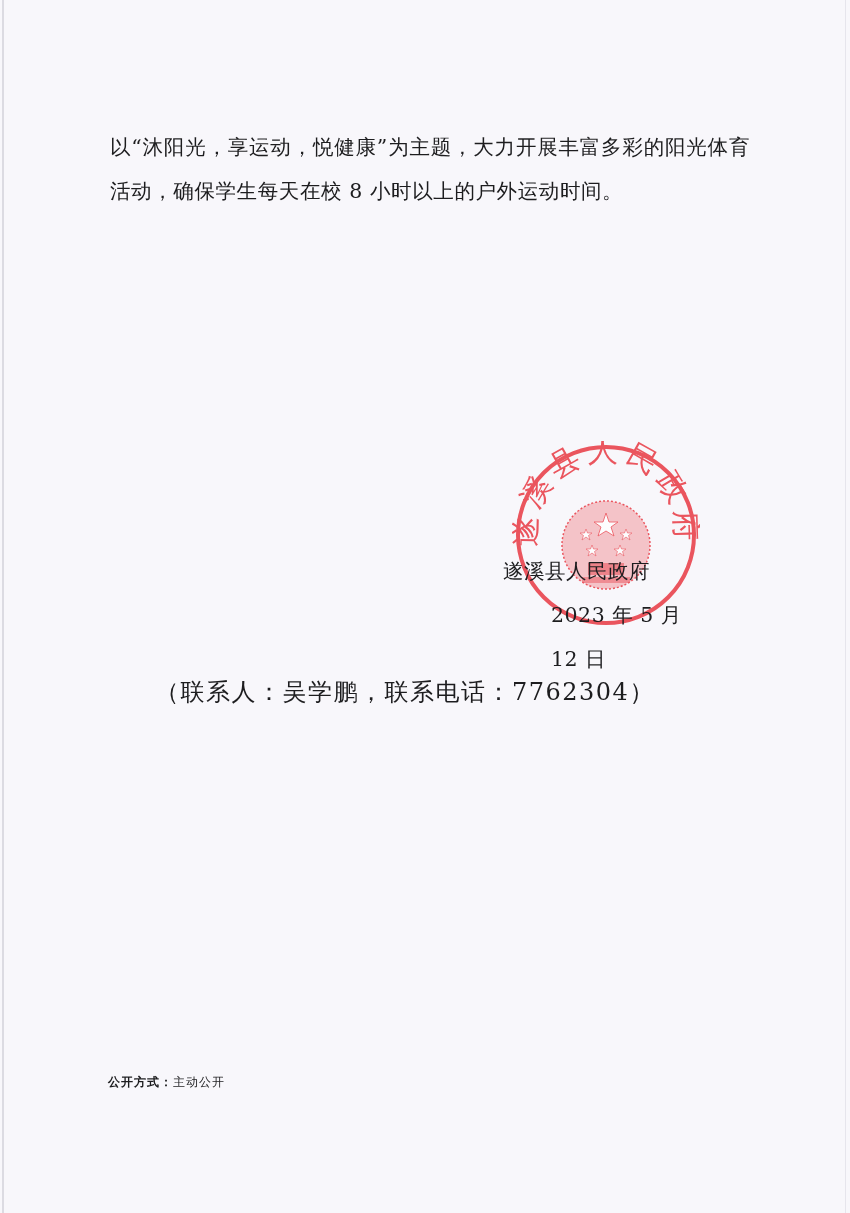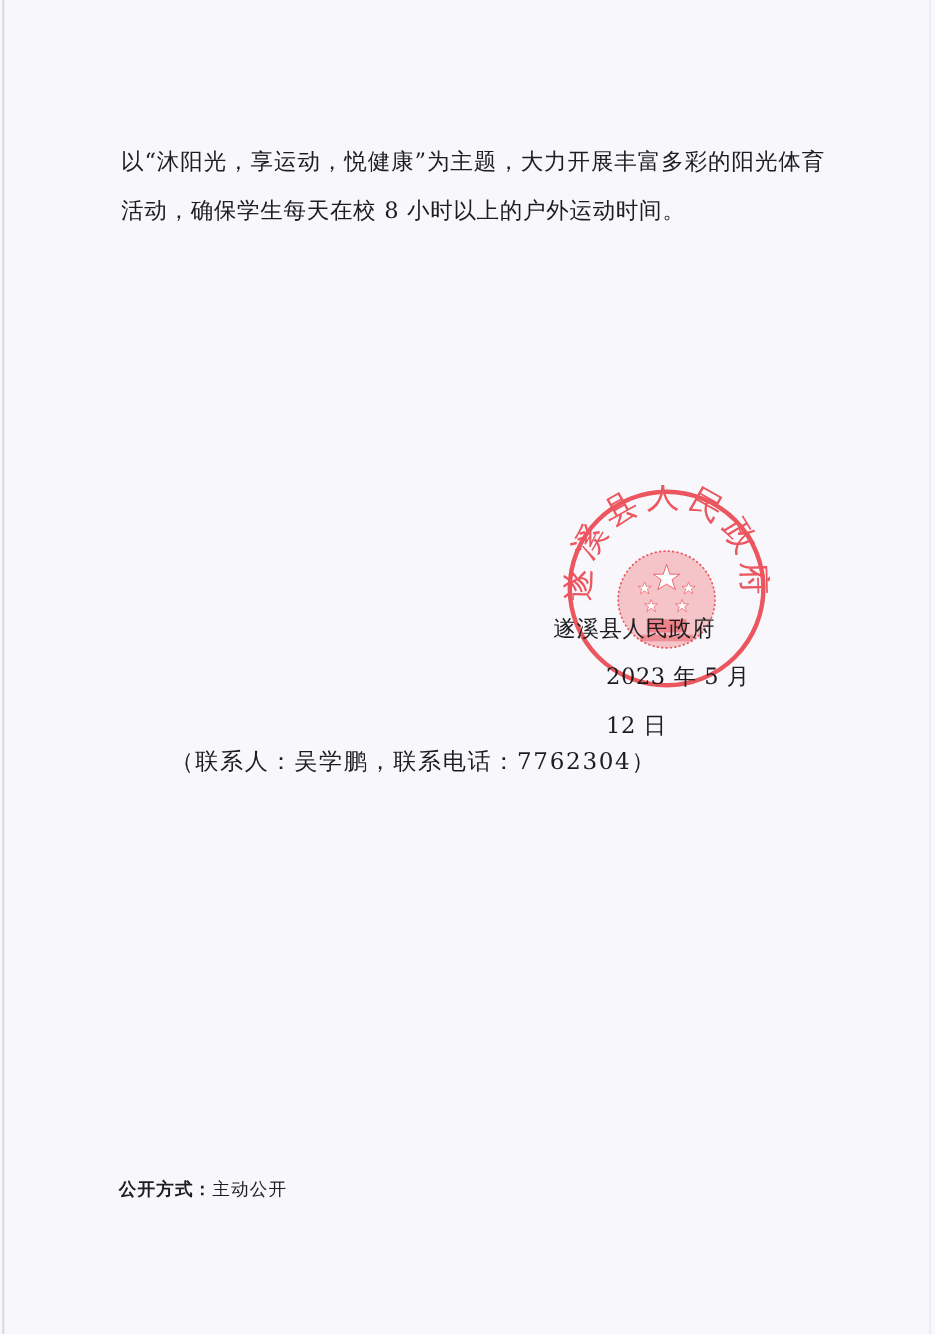--- a/index.html
+++ b/index.html
@@ -28,25 +28,25 @@
     position: absolute; left: 512px; top: 441px; width: 188px; height: 188px;
   }
   .sign {
     position: absolute; left: 503px; top: 549px; width: 200px;
     font-size: 20.5px; line-height: 44px; letter-spacing: 0.5px;
   }
   .sign .org { display: block; padding-left: 0px; }
   .sign .date { display: block; margin-left: 48px; }
   .contact {
     position: absolute; left: 155px; top: 672px;
-    font-size: 21px; letter-spacing: 1.5px; line-height: 40px;
+    font-size: 24px; letter-spacing: 1.5px; line-height: 40px;
   }
   .disclosure {
     position: absolute; left: 108px; top: 1062px;
-    font-size: 16px; line-height: 40px; letter-spacing: 1px;
+    font-size: 12px; line-height: 40px; letter-spacing: 1px;
     font-family: Liberation Serif, serif;
   }
   .disclosure .label { font-weight: bold; }
   .disclosure .value { font-weight: normal; }
 </style>
 </head>
 <body>
 
 <div class="page-edge-left"></div>
 <div class="page-edge-right"></div>

